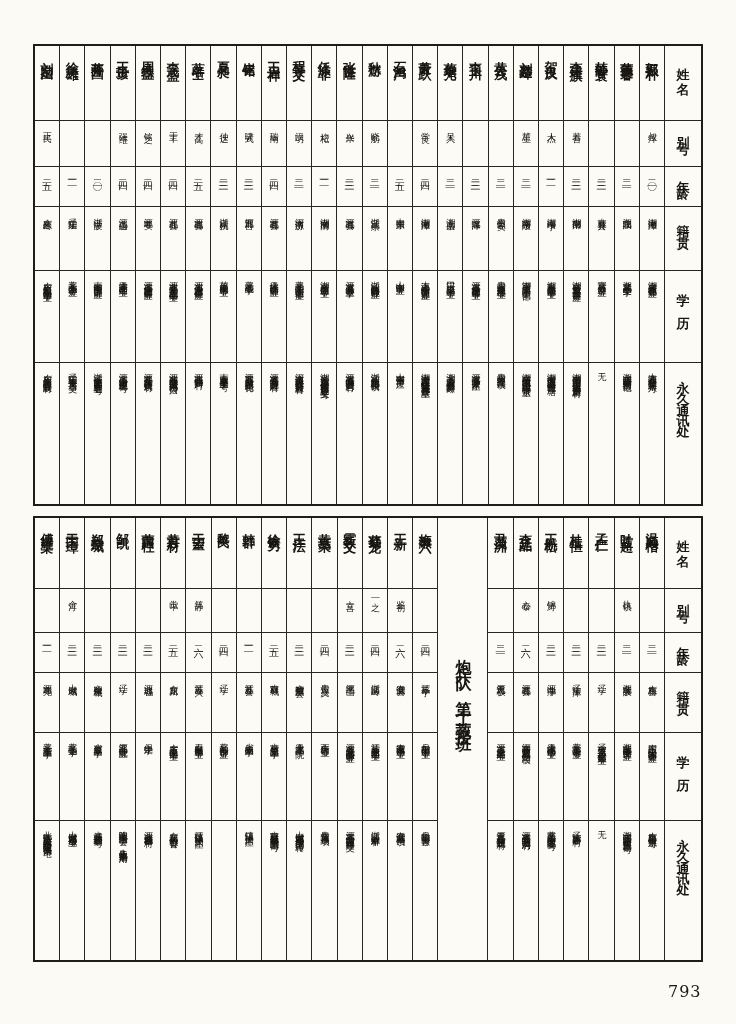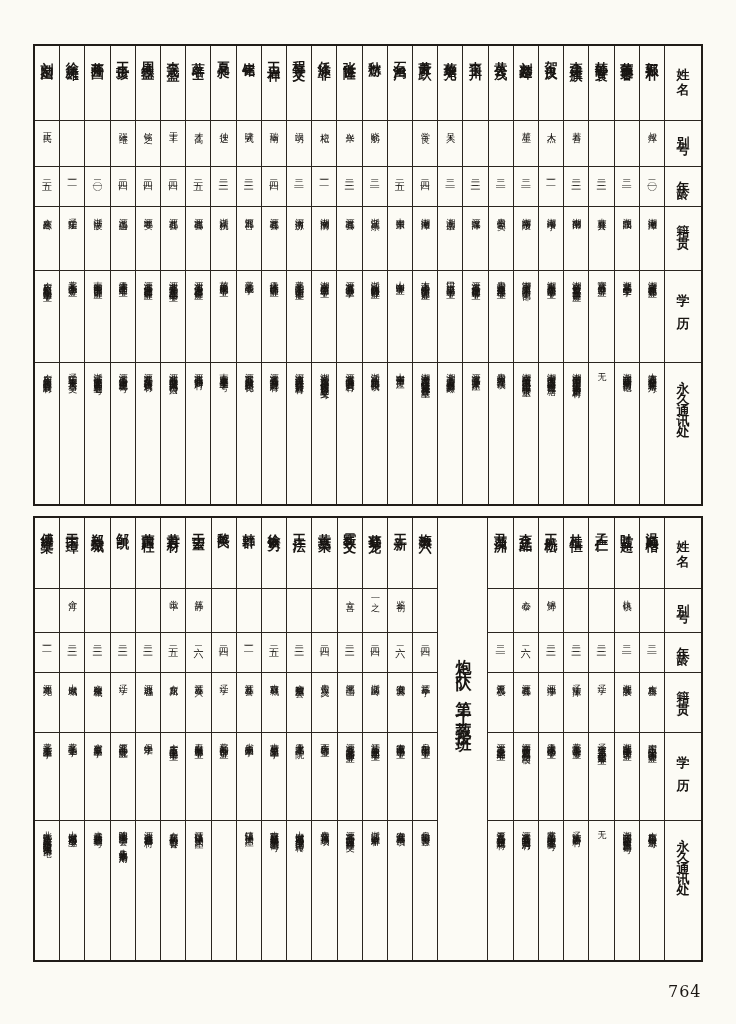--- a/index.html
+++ b/index.html
@@ -1039,14 +1039,14 @@
           <div class="vtext">河北宛平</div>
         </div>
         <div class="cell edu" style="height: 88px;">
           <div class="vtext">北平市立第五中学</div>
         </div>
         <div class="cell addr" style="height: 140px;">
           <div class="vtext">北宁铁路黄土坡东站转交狼嘴镇头条傅宅</div>
         </div>
       </div>
     </div>
-  <div class="pagenum">764</div>
+  <div class="pagenum">793</div>
 </div>
 
 </body></html>

